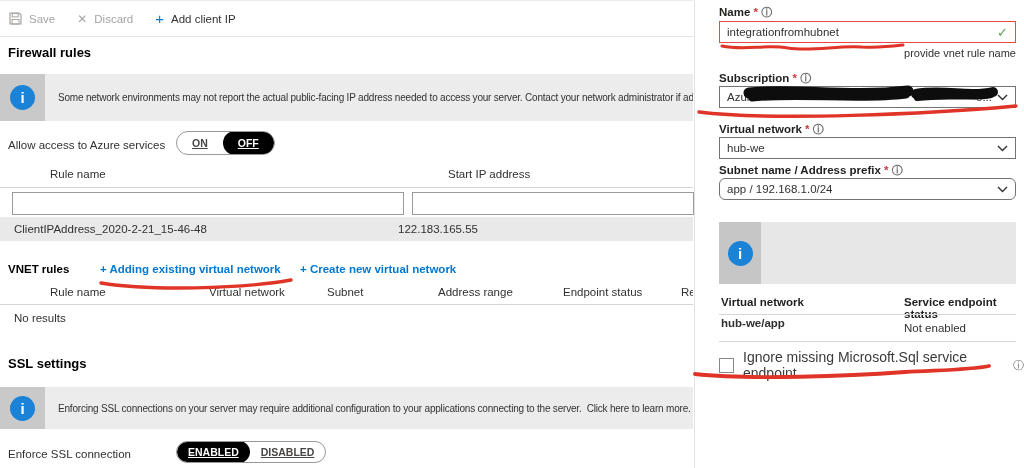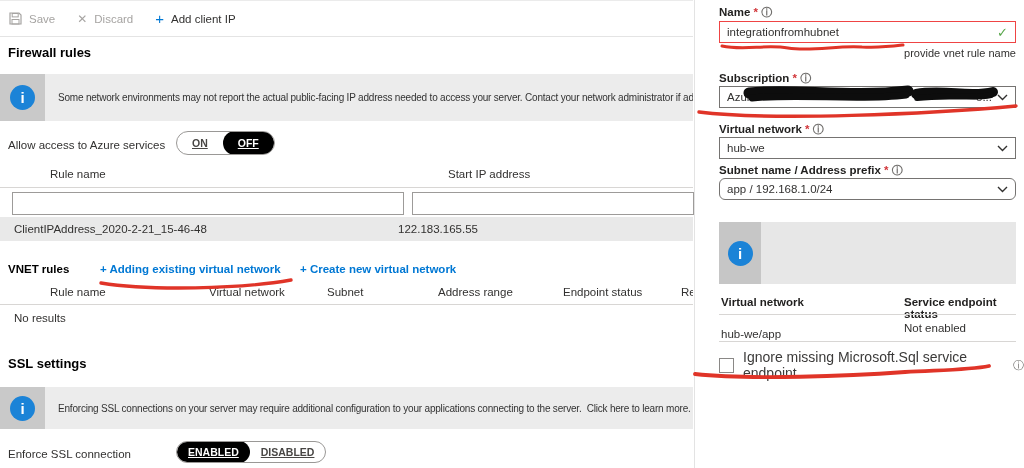--- a/index.html
+++ b/index.html
@@ -232,21 +232,21 @@
 
     <div class="panel-info" style="top:222px; height:62px;">
       <div class="banner-strip">
         <div class="info-circle">i</div>
       </div>
     </div>
 
     <span class="ep-head" style="left:26px; top:296px;">Virtual network</span>
     <span class="ep-head" style="left:209px; top:296px;">Service endpoint status</span>
     <div class="hsep" style="left:24px; top:314px; width:297px;"></div>
-    <span class="ep-cell" style="left:26px; top:328px;">hub-we/app</span>
+    <span class="ep-cell" style="left:26px; top:317px;font-weight:bold;">hub-we/app</span>
     <span class="ep-cell" style="left:209px; top:322px;">Not enabled</span>
     <div class="hsep" style="left:24px; top:341px; width:297px;"></div>
 
     <div class="checkbox-row" style="top:349px;">
       <span class="checkbox-box"></span>
       <span class="cb-label">Ignore missing Microsoft.Sql service endpoint</span>
       <span class="info-glyph">ⓘ</span>
     </div>
   </div>
 

